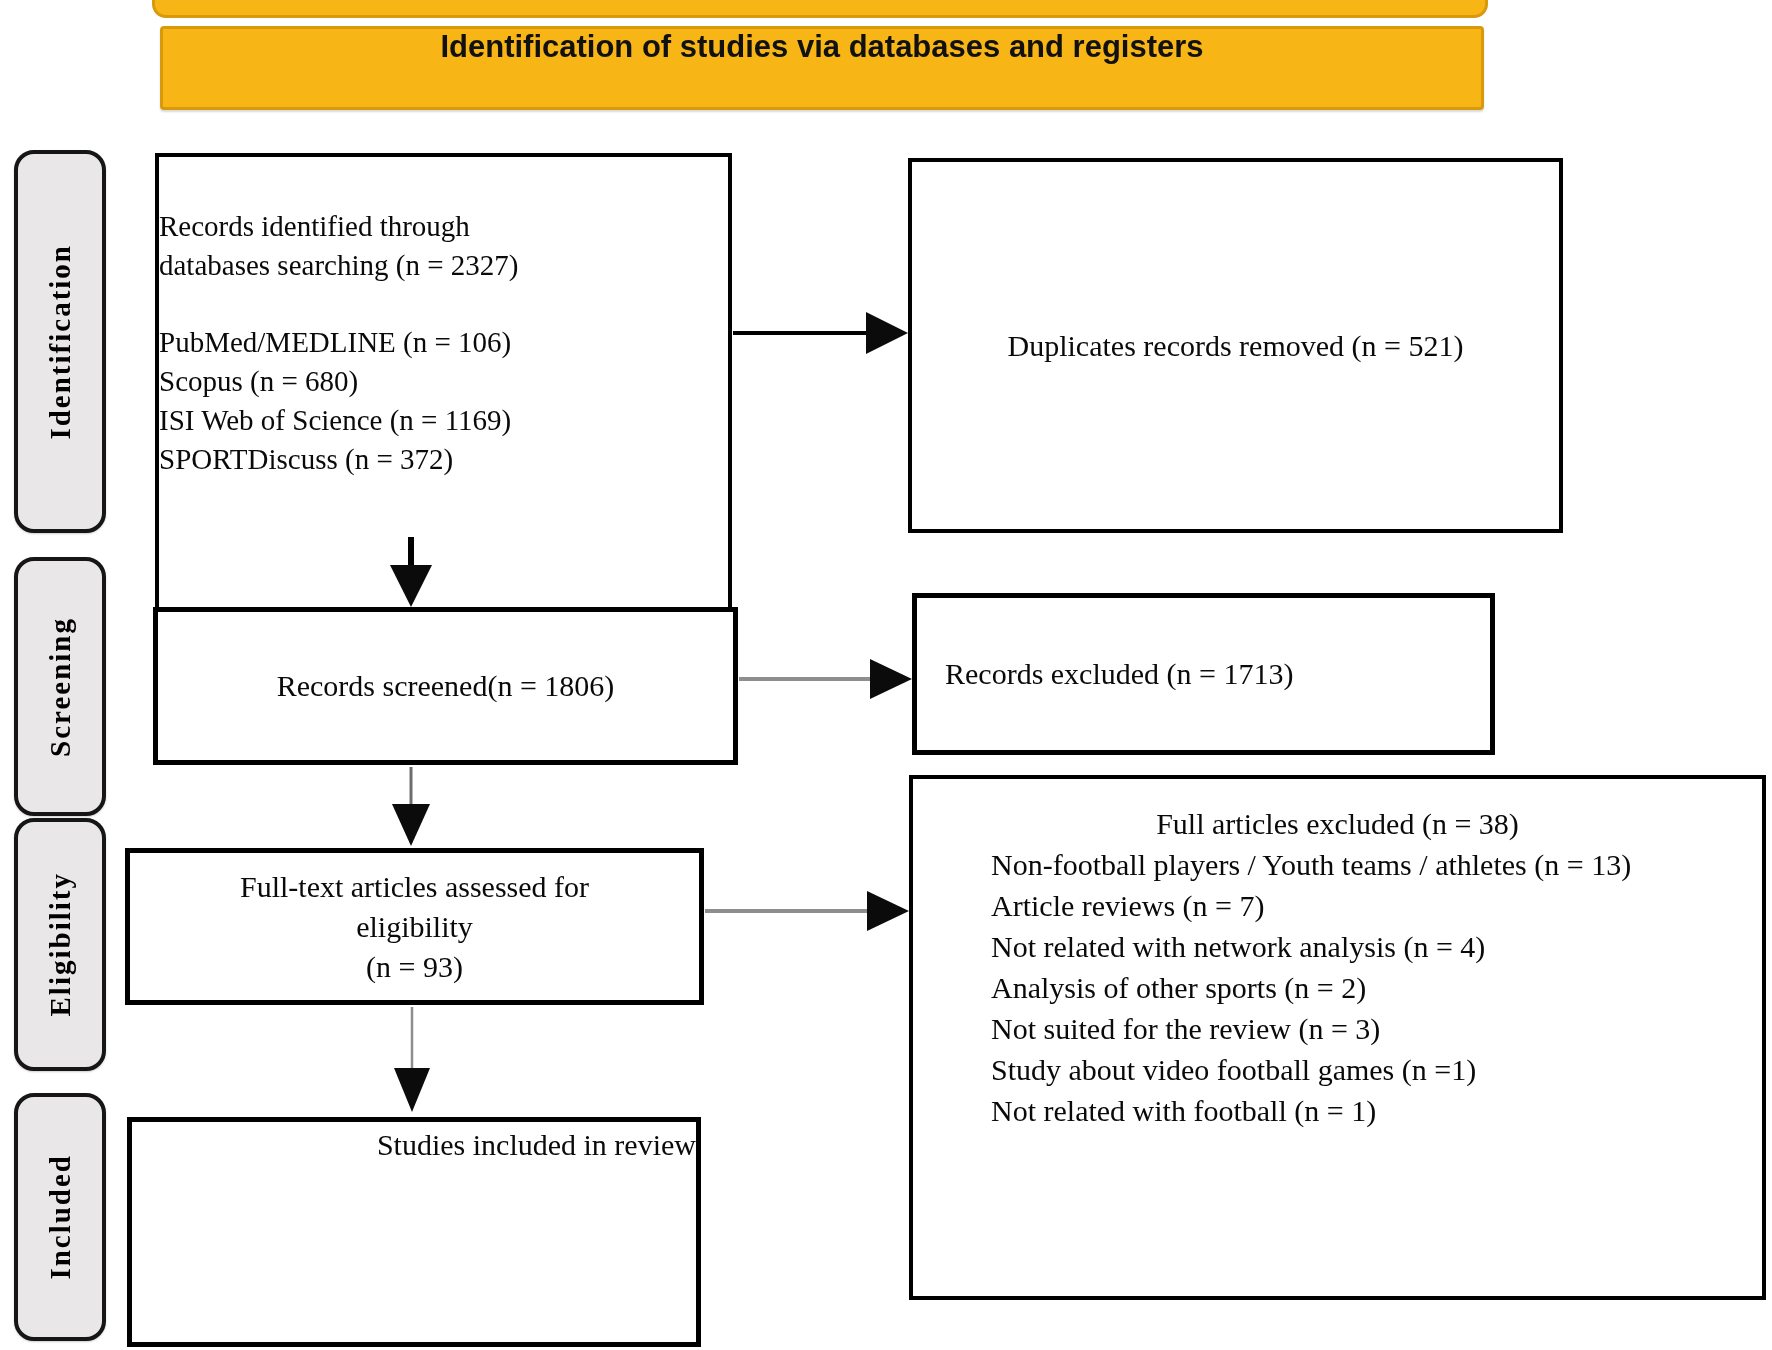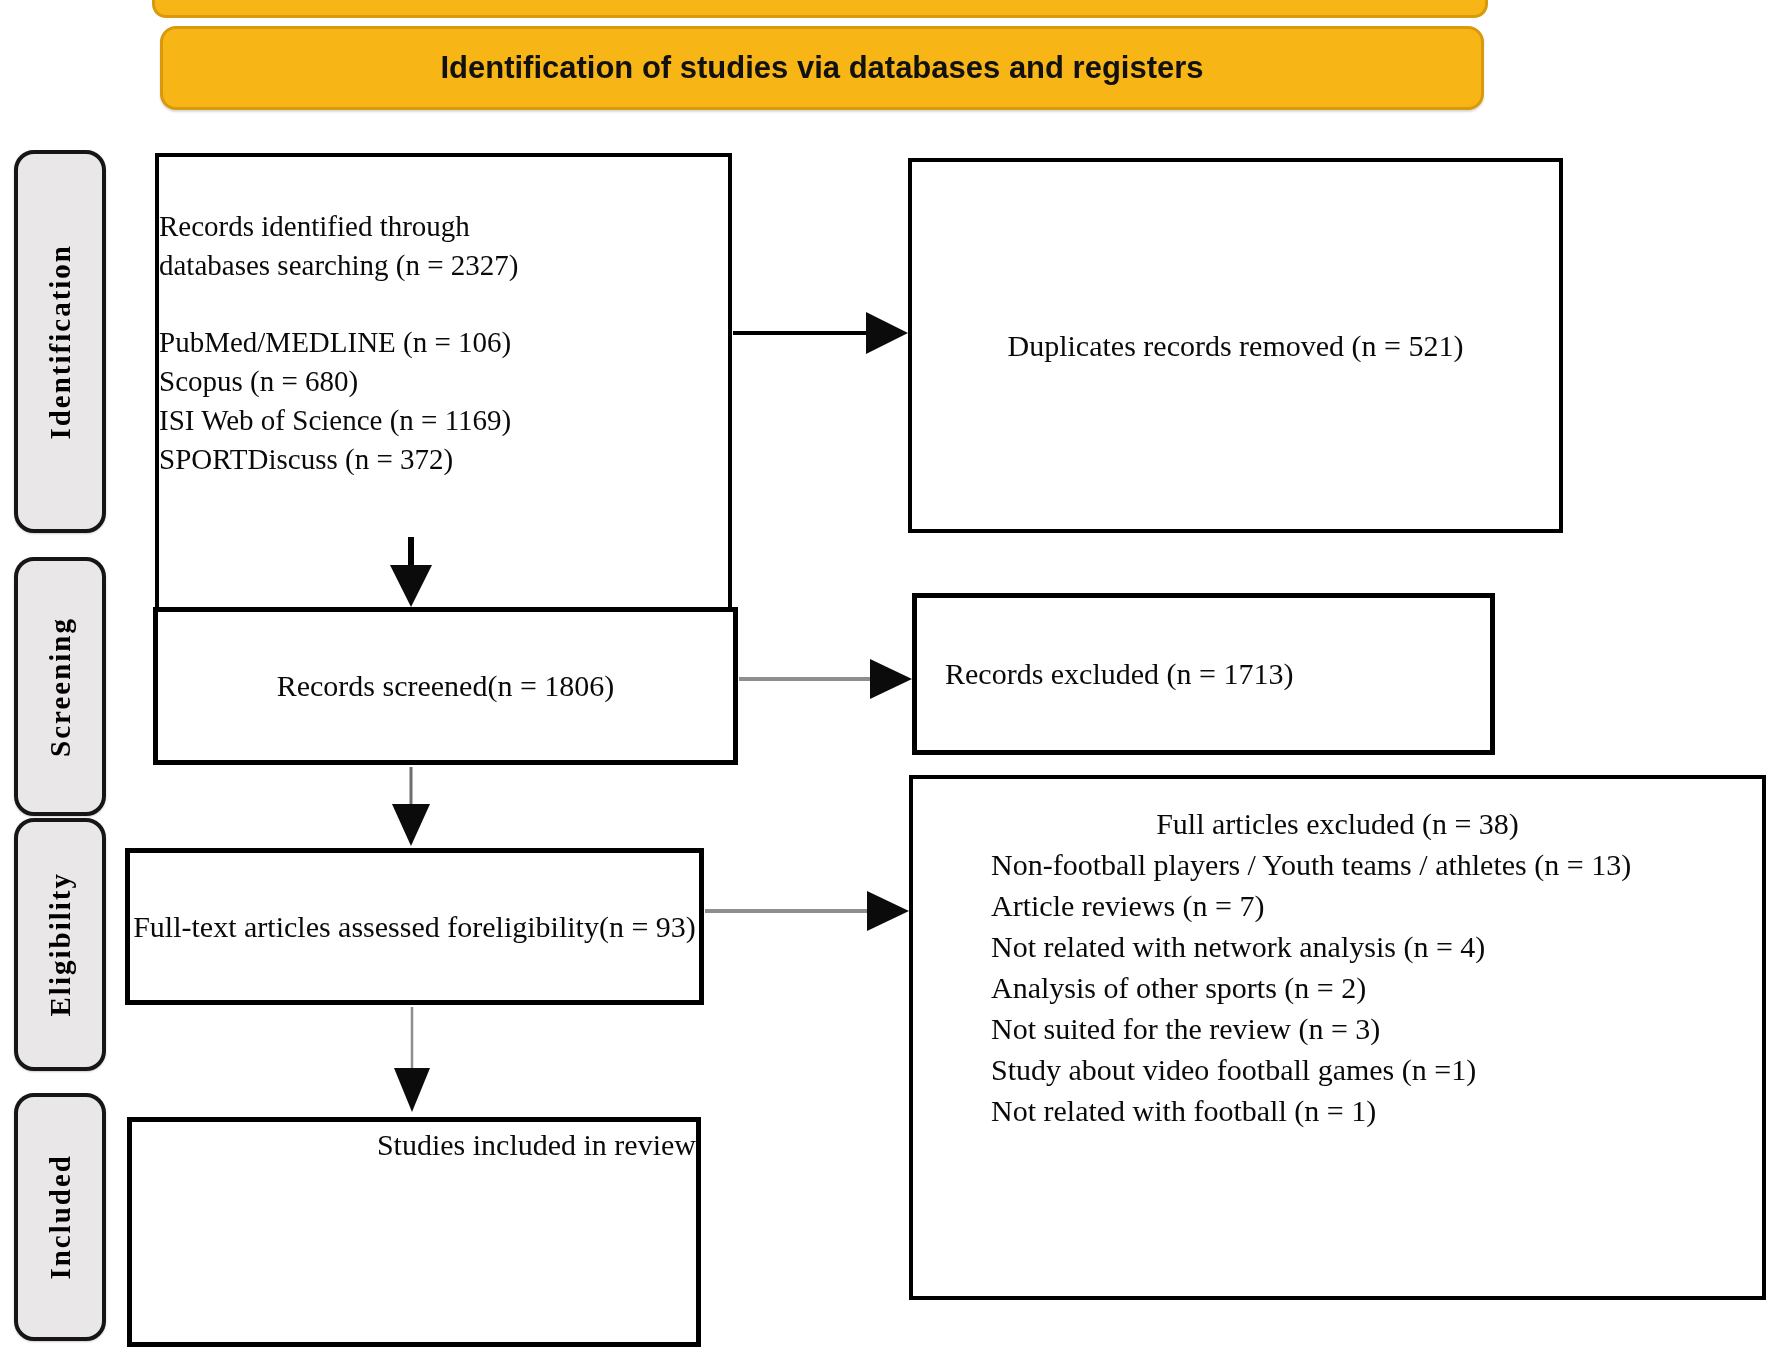--- a/index.html
+++ b/index.html
@@ -17,21 +17,21 @@
   }
   
   .top-strip{
     position:absolute;left:152px;top:-18px;width:1330px;height:30px;
     background:var(--header-fill);border:3px solid var(--header-border);
     border-radius:14px;
   }
   .header-banner{
     position:absolute;left:160px;top:26px;width:1318px;height:78px;
     background:var(--header-fill);border:3px solid var(--header-border);
-    border-radius:16px;display:flex;align-items:center;justify-content:center;
+    border-radius:4px;display:flex;align-items:flex-start;justify-content:center;
     box-shadow:0 2px 2px rgba(0,0,0,0.15);
   }
   .header-banner span{
     font-family:"Liberation Sans",sans-serif;font-weight:bold;font-size:31px;
     color:#111;
   }
   
   .stagebox{
     position:absolute;left:14px;width:84px;background:var(--stage-fill);
     border:4px solid #161616;border-radius:20px;
@@ -52,21 +52,21 @@
     font-size:29px;line-height:39px;padding-top:50px;}
   .box-identified .group2{margin-top:38px;}
   .box-duplicates{left:908px;top:158px;width:655px;height:375px;
     display:flex;align-items:center;justify-content:center;font-size:30px;}
   .box-screened{left:153px;top:607px;width:585px;height:158px;border-width:5px;
     display:flex;flex-direction:row;align-items:center;justify-content:center;
     font-size:30px;line-height:44px;}
   .box-records-excluded{left:912px;top:593px;width:583px;height:162px;border-width:5px;
     display:flex;align-items:center;padding-left:28px;font-size:30px;}
   .box-fulltext{left:125px;top:848px;width:579px;height:157px;border-width:5px;
-    display:flex;flex-direction:row;align-items:center;justify-content:center;
+    display:flex;flex-direction:column;align-items:center;justify-content:center;
     font-size:30px;line-height:40px;}
   .box-full-articles{left:909px;top:775px;width:857px;height:525px;
     font-size:30px;line-height:41px;padding-top:24px;}
   .box-full-articles .fa-title{text-align:center;}
   .box-full-articles .fa-item{padding-left:78px;}
   .box-included{left:127px;top:1117px;width:574px;height:230px;border-width:5px;
     display:flex;flex-direction:row;justify-content:flex-end;
     font-size:30px;line-height:46px;}
   .box-included .inc-line1{padding-left:28px;}
   .box-included .inc-line2{text-align:center;}

